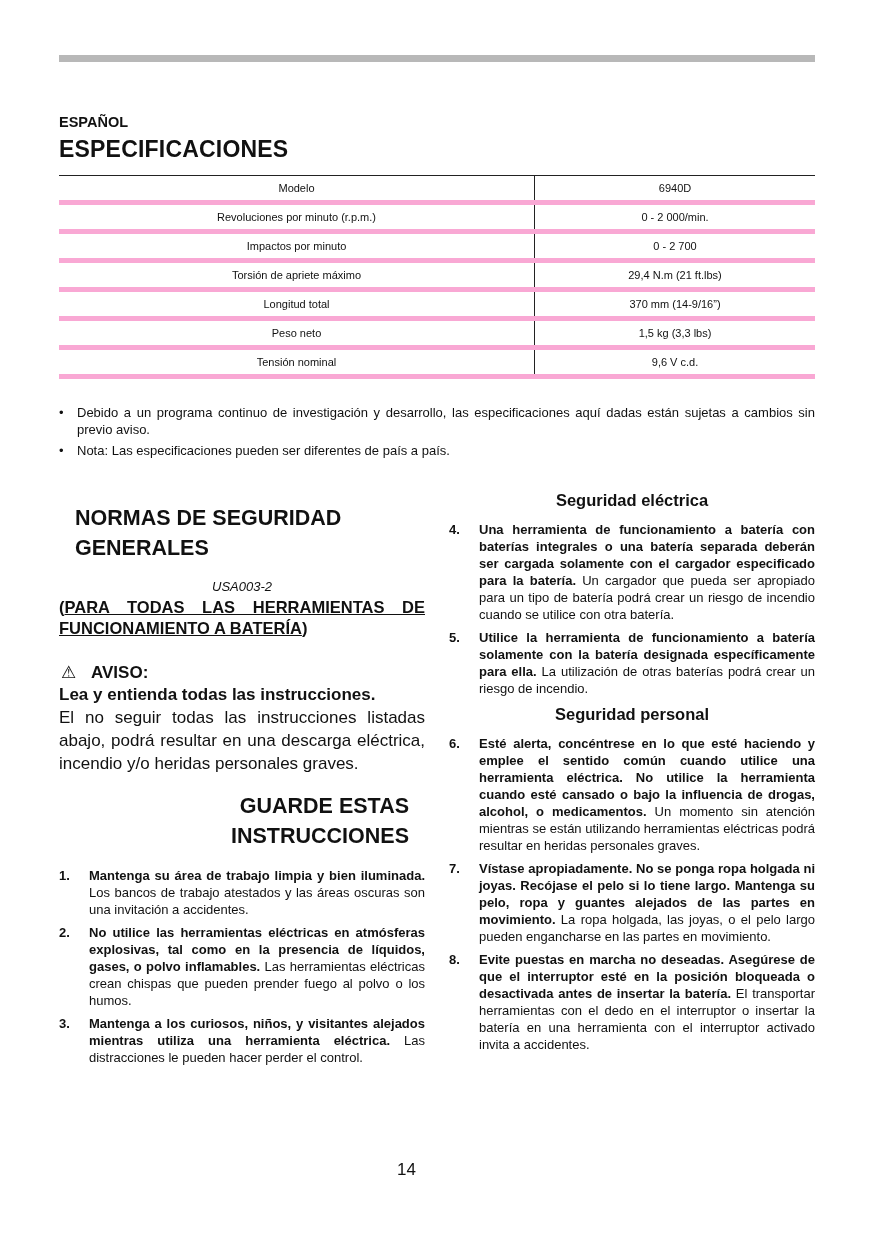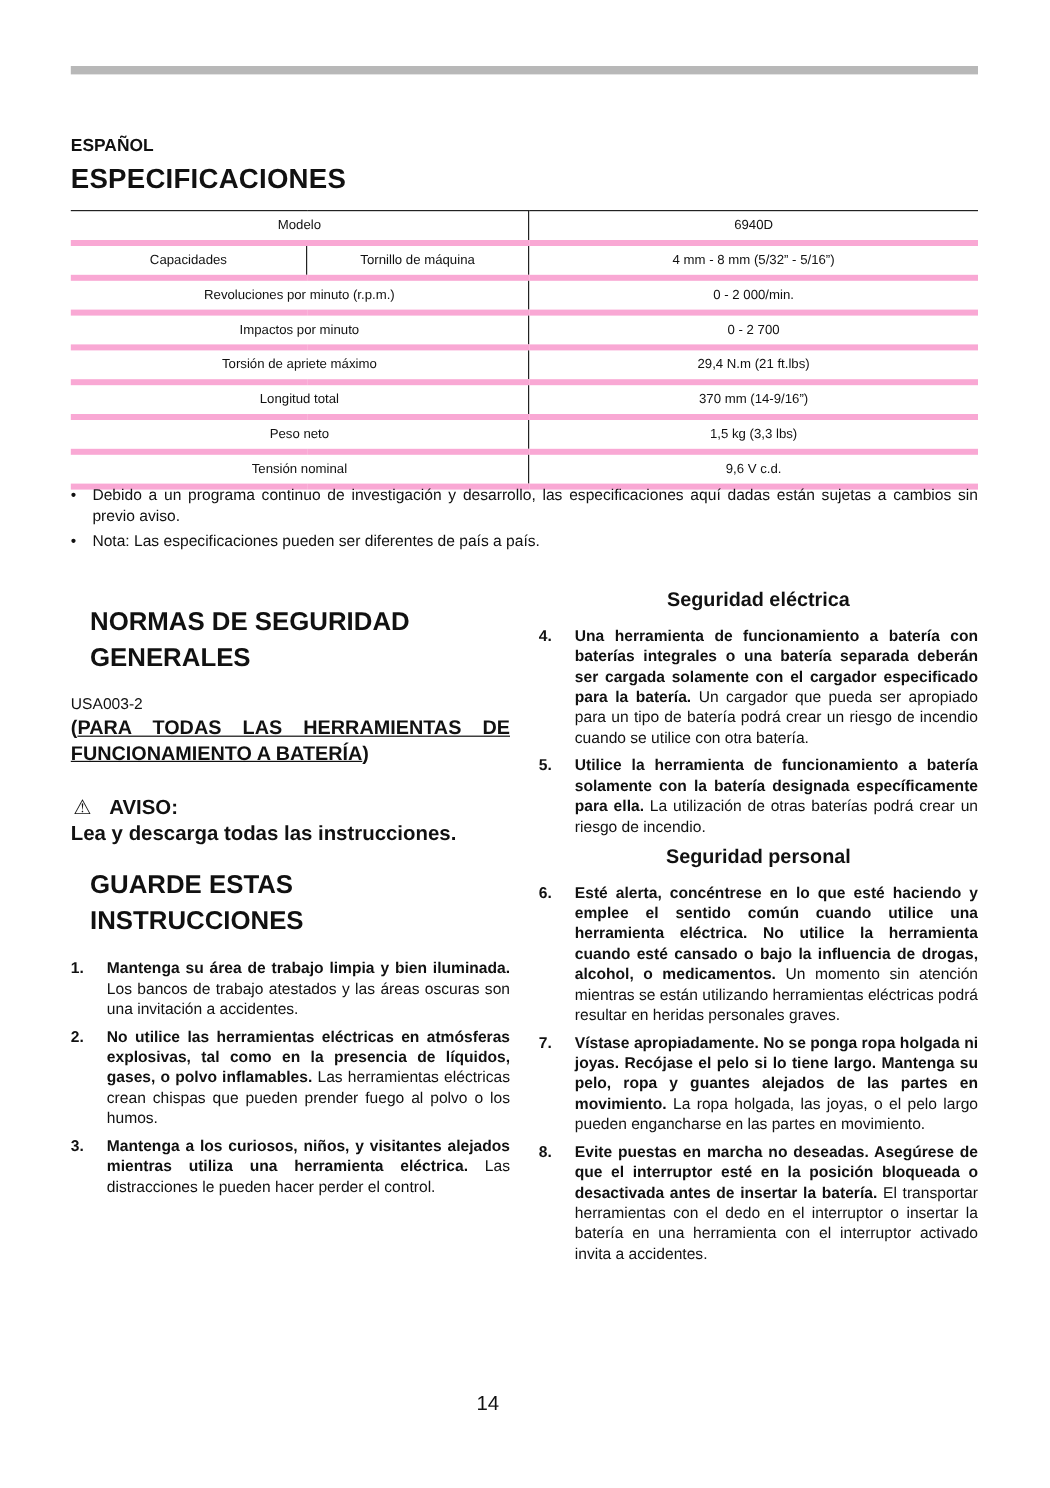--- a/index.html
+++ b/index.html
@@ -23,31 +23,31 @@
 
   .notes { position: absolute; left: 59px; top: 404px; width: 756px; font-size: 13px; line-height: 17px; }
   .notes .item { position: relative; padding-left: 18px; text-align: justify; margin-bottom: 4px; }
   .notes .item .bullet { position: absolute; left: 0; top: 0; }
 
   .col { position: absolute; width: 366px; }
   .col-left { left: 59px; top: 487px; }
   .col-right { left: 449px; top: 489px; }
 
   h2.big { font-size: 21.5px; font-weight: bold; line-height: 30px; margin: 16px; }
-  .code { text-align: left; font-size: 13px; margin-top: 8px; line-height: 16px; }
+  .code { text-align: center; font-size: 13px; margin-top: 8px; line-height: 16px; font-style: italic; }
   .subtitle { font-size: 16.5px; font-weight: bold; line-height: 21px; margin: 2px 0 0 0; text-align: justify; text-align-last: left; }
   .subtitle u { text-decoration: underline; }
 
   .warn { margin-top: 24px; }
   .warn-head { font-size: 17px; font-weight: bold; line-height: 20px; display: flex; align-items: center; }
   .warn-icon { display: inline-block; width: 22px; font-weight: normal; font-size: 17px; margin-right: 8px; margin-left: 2px; }
   .warn-bold { font-size: 17px; font-weight: bold; line-height: 23px; text-align: justify; }
   .warn-text { font-size: 17px; line-height: 23px; text-align: justify; text-align-last: left; }
 
-  .guard { margin-top: 14px; }
+  .guard { margin-top: 14px; text-align: right; }
   h3.sec { font-size: 16.5px; font-weight: bold; margin: 0; line-height: 22px; text-align: center; }
   .col-left h3.sec { margin-top: 4px; }
 
   ol.rules { list-style: none; margin: 10px 0 0 0; padding: 0; }
   ol.rules li { position: relative; padding-left: 30px; font-size: 13px; line-height: 17px; text-align: justify; margin-bottom: 6px; }
   ol.rules li .num { position: absolute; left: 0; top: 0; font-weight: bold; }
   ol.rules li b { font-weight: bold; }
 
   .page-num { position: absolute; left: 0; width: 813px; top: 1160px; text-align: center; font-size: 17px; }
 </style>
@@ -57,25 +57,20 @@
 <div class="topbar"></div>
 
 <div class="lang">ESPAÑOL</div>
 <div class="spec-title">ESPECIFICACIONES</div>
 
 <table class="spec">
   <tbody>
       <tr>
     <td class="sep" colspan="2">Modelo</td>
     <td>6940D</td>
-  </tr>
-  <tr>
-    <td class="sep" style="width:196px">Capacidades</td>
-    <td class="sep" style="width:184px">Tornillo de máquina</td>
-    <td>4 mm - 8 mm (5/32” - 5/16”)</td>
   </tr>
   <tr>
     <td class="sep" colspan="2">Revoluciones por minuto (r.p.m.)</td>
     <td>0 - 2 000/min.</td>
   </tr>
   <tr>
     <td class="sep" colspan="2">Impactos por minuto</td>
     <td>0 - 2 700</td>
   </tr>
   <tr>
@@ -114,21 +109,22 @@
     <span>GENERALES</span>
   </h2>
   <div class="code">USA003-2</div>
   <div class="subtitle"><span>(</span><u>PARA TODAS LAS HERRAMIENTAS DE FUNCIONAMIENTO A BATERÍA</u><span>)</span></div>
 
   <div class="warn">
     <div class="warn-head">
       <span class="warn-icon">⚠</span>
       <span>AVISO:</span>
     </div>
-    <div class="warn-bold">Lea y descarga todas las instrucciones.</div>
+    <div class="warn-bold">Lea y entienda todas las instrucciones.</div>
+    <div class="warn-text">El no seguir todas las instrucciones listadas abajo, podrá resultar en una descarga eléctrica, incendio y/o heridas personales graves.</div>
   </div>
 
   <h2 class="big guard">
     <span>GUARDE ESTAS</span><br>
     <span>INSTRUCCIONES</span>
   </h2>
 
   <ol class="rules">
     <li><span class="num">1.</span><b>Mantenga su área de trabajo limpia y bien iluminada.</b><span> Los bancos de trabajo atestados y las áreas oscuras son una invitación a accidentes.</span></li>
     <li><span class="num">2.</span><b>No utilice las herramientas eléctricas en atmósferas explosivas, tal como en la presencia de líquidos, gases, o polvo inflamables.</b><span> Las herramientas eléctricas crean chispas que pueden prender fuego al polvo o los humos.</span></li>

